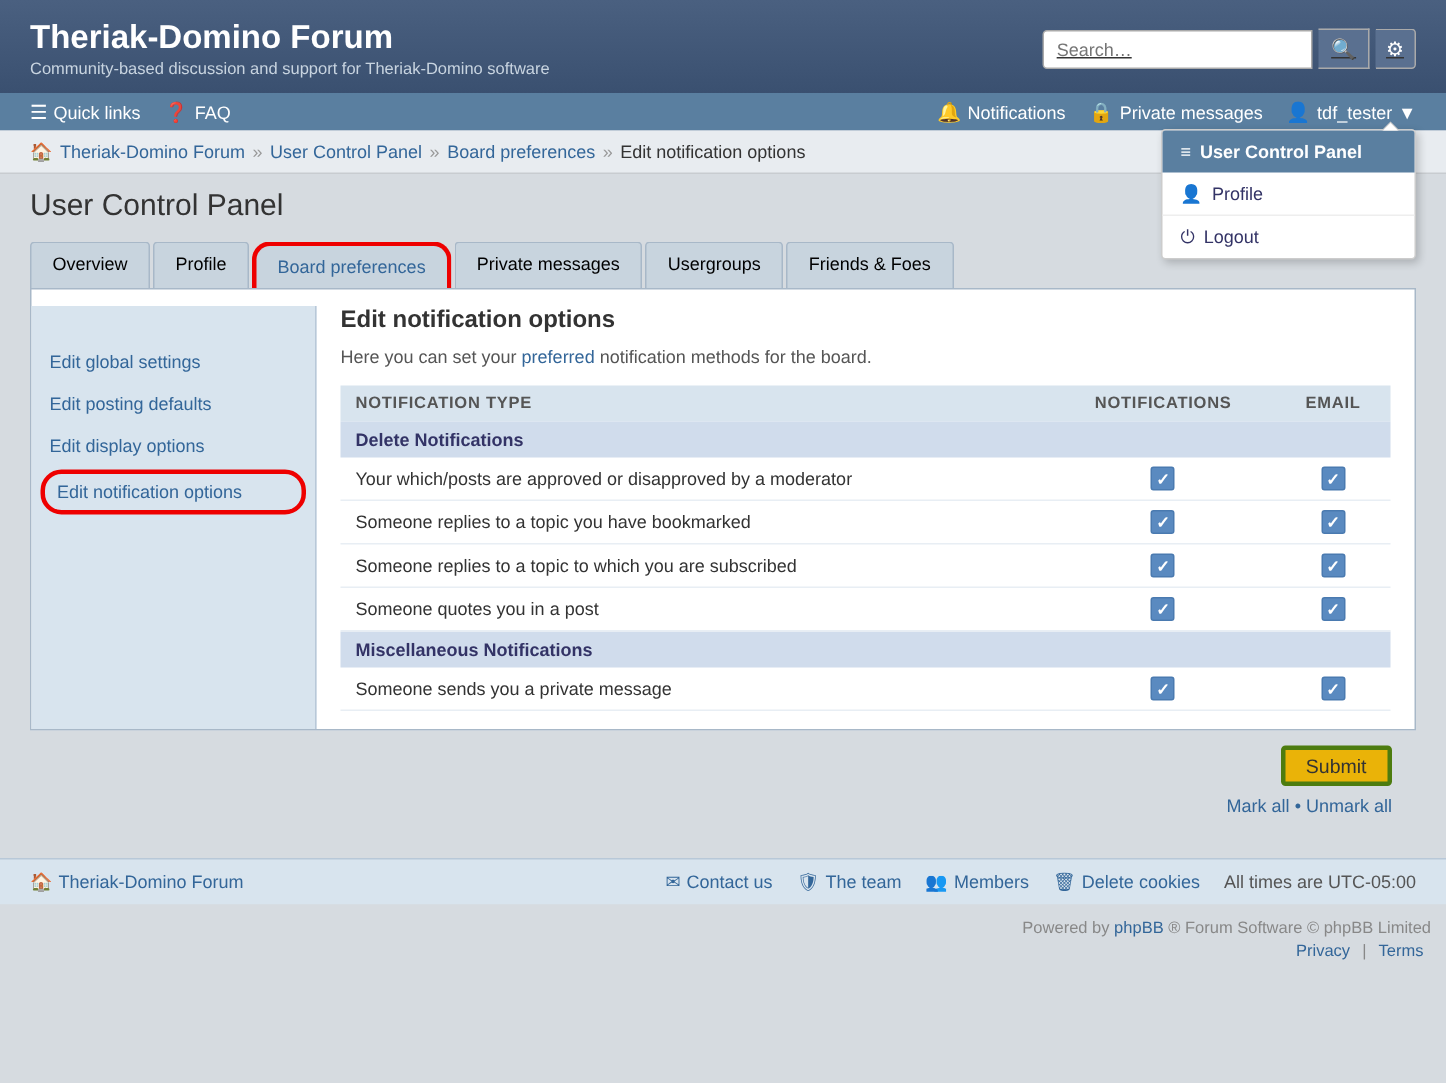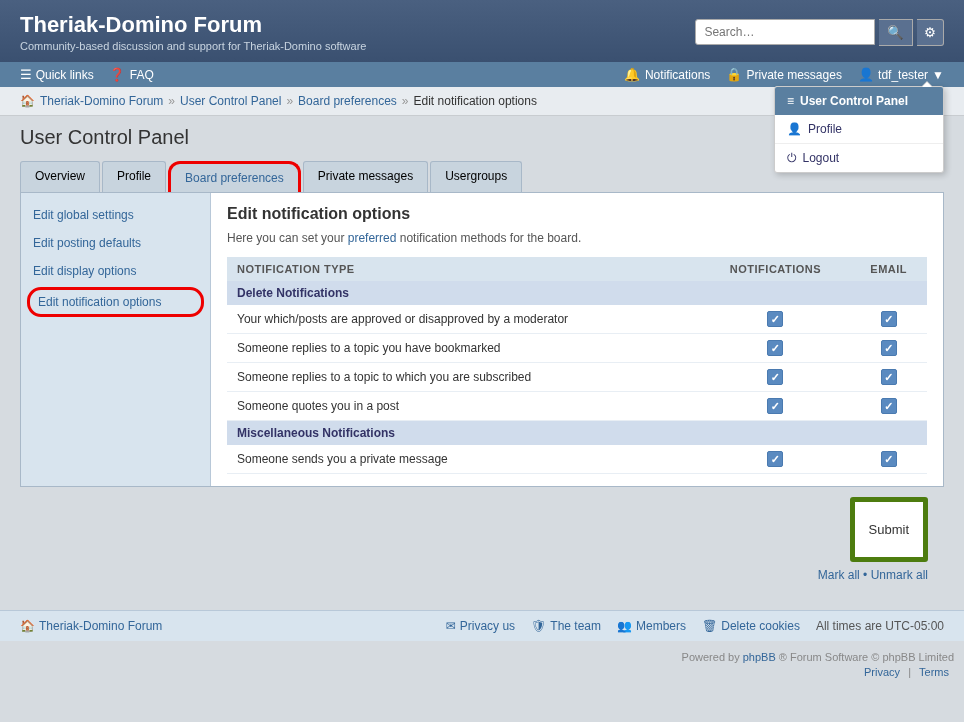--- a/index.html
+++ b/index.html
@@ -2,21 +2,21 @@
 <html><head>
   <meta charset="utf-8">
   <style>
     * { box-sizing: border-box; margin: 0; padding: 0; }
     body { font-family: Arial, sans-serif; font-size: 13px; background: #d6dbe0; color: #333; }
 
     
     #header { background: linear-gradient(180deg, #4a6080 0%, #3a5070 100%); padding: 12px 20px 10px; display: flex; align-items: center; justify-content: space-between; }
     #site-title { color: #fff; font-size: 22px; font-weight: bold; }
     #site-tagline { color: #c8d4e0; font-size: 11px; margin-top: 2px; }
-    #search-form { display: flex; align-items: flex-start; gap: 4px; }
+    #search-form { display: flex; align-items: flex-end; gap: 4px; text-decoration: underline; }
     #search-input { padding: 5px 8px; width: 180px; border: 1px solid #aaa; border-radius: 3px 0 0 3px; font-size: 12px; color: #999; background: #fff; }
     #search-btn { padding: 5px 8px; background: #5a7090; border: 1px solid #aaa; border-left: none; cursor: pointer; color: #fff; border-radius: 0; }
     #adv-search-btn { padding: 5px 7px; background: #5a7090; border: 1px solid #aaa; border-left: none; cursor: pointer; color: #fff; border-radius: 0 3px 3px 0; }
 
     
     #navbar { background: #5a7fa0; padding: 5px 20px; display: flex; align-items: center; justify-content: space-between; }
     #navbar-left { display: flex; gap: 16px; align-items: center; }
     #navbar-right { display: flex; gap: 16px; align-items: center; position: relative; }
     .nav-link { color: #fff; text-decoration: none; font-size: 12px; display: flex; align-items: center; gap: 4px; cursor: pointer; }
     .nav-icon { font-size: 13px; }
@@ -41,21 +41,21 @@
 
     
     #tabs { display: flex; gap: 2px; margin-bottom: 0; }
     .tab { padding: 7px 14px; background: #c8d4de; border: 1px solid #a8b8c8; border-bottom: none; cursor: pointer; color: #000000; font-size: 12px; border-radius: 3px 3px 0 0; text-decoration: none; }
     .tab.highlighted { border: 3px solid #e00; border-bottom: none; border-radius: 12px 12px 0 0; background: #c8d4de; color: #336699; }
 
     
     #content-area { background: #fff; border: 1px solid #a8b8c8; display: flex; }
 
     
-    #sidebar { width: 190px; background: #d8e4ee; border-right: 1px solid #b8c8d8; padding: 8px 0; flex-shrink: 0; }
+    #sidebar { width: 190px; background: #d8e4ee; border-right: 1px solid #b8c8d8; padding: 23px 0; flex-shrink: 0; margin-top: 11px; }
     .sidebar-item { padding: 7px 12px; color: #336699; font-size: 12px; cursor: pointer; text-decoration: none; display: block; }
     .sidebar-item.circled-item { border: 3px solid #e00; border-radius: 14px; margin: 2px 6px; padding: 5px 8px; display: block; }
 
     
     #panel { flex: 1; padding: 12px 16px; }
     #panel-title { font-size: 16px; color: #333; margin-bottom: 8px; }
     #panel-desc { font-size: 12px; color: #555; margin-bottom: 12px; }
     #panel-desc a { color: #336699; text-align: center; }
 
     
@@ -64,21 +64,21 @@
     #notif-table thead th { padding: 6px 10px; text-align: left; color: #555; font-size: 11px; letter-spacing: 0.5px; font-weight: bold; }
     #notif-table thead th.center { text-align: center; }
     .section-header td { background: #d0dcec; color: #336; font-weight: bold; padding: 5px 10px; font-size: 12px; }
     .data-row td { padding: 6px 10px; border-bottom: 1px solid #e8eef4; }
     .data-row td.center { text-align: center; }
     .checkbox-icon { display: inline-block; width: 16px; height: 16px; background: #5a8ac0; border: 1px solid #4a7ab0; border-radius: 2px; cursor: pointer; }
     .checkbox-icon::after { content: '✓'; color: #fff; font-size: 11px; font-weight: bold; display: flex; align-items: center; justify-content: center; height: 100%; }
 
     
     #submit-area { text-align: right; padding: 10px 16px 4px; }
-    #submit-btn { padding: 20px 14px; background: #ffffff; border: 5px solid #4d7c0f; cursor: pointer; font-size: 13px; color: #333; border-radius: 3px; }
+    #submit-btn { padding: 3px 14px; background: #eab308; border: 3px solid #4d7c0f; cursor: pointer; font-size: 13px; color: #333; border-radius: 3px; }
     #mark-area { text-align: right; padding: 2px 16px 8px; font-size: 12px; color: #336699; }
     #mark-area a { color: #336699; cursor: pointer; text-decoration: none; }
 
     
     #footer-bar { background: #d8e4ee; border-top: 1px solid #b8c8d8; padding: 8px 20px; display: flex; align-items: center; justify-content: space-between; font-size: 12px; }
     #footer-bar a { color: #336699; text-decoration: none; cursor: pointer; display: flex; align-items: center; gap: 4px; }
     #footer-links { display: flex; gap: 16px; align-items: center; }
     #footer-time { color: #555; }
 
     
@@ -159,20 +159,21 @@
 
 <div id="main">
   <h1 id="page-title">User Control Panel</h1>
 
   <div id="tabs">
     <a class="tab">Overview</a>
     <a class="tab">Profile</a>
     <a class="tab highlighted">Board preferences</a>
     <a class="tab">Private messages</a>
     <a class="tab">Usergroups</a>
+    <a class="tab">Friends &amp; Foes</a>
   </div>
 
   <div id="content-area">
 
     <div id="sidebar">
       <a class="sidebar-item">Edit global settings</a>
       <a class="sidebar-item">Edit posting defaults</a>
       <a class="sidebar-item">Edit display options</a>
       <a class="sidebar-item circled-item">Edit notification options</a>
     </div>
@@ -239,21 +240,21 @@
 </div>
 
 <div id="footer-bar">
   <a>
     <span>🏠</span>
     <span>Theriak-Domino Forum</span>
   </a>
   <div id="footer-links">
     <a>
       <span>✉</span>
-      <span>Privacy us</span>
+      <span>Contact us</span>
     </a>
     <a>
       <span>🛡</span>
       <span>The team</span>
     </a>
     <a>
       <span>👥</span>
       <span>Members</span>
     </a>
     <a>

